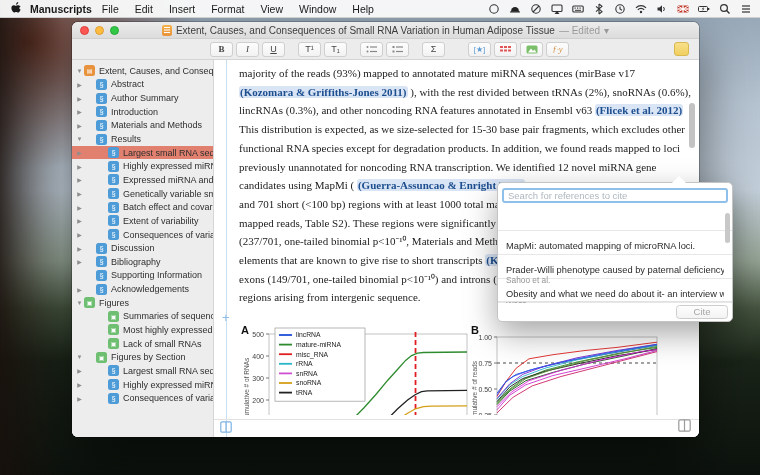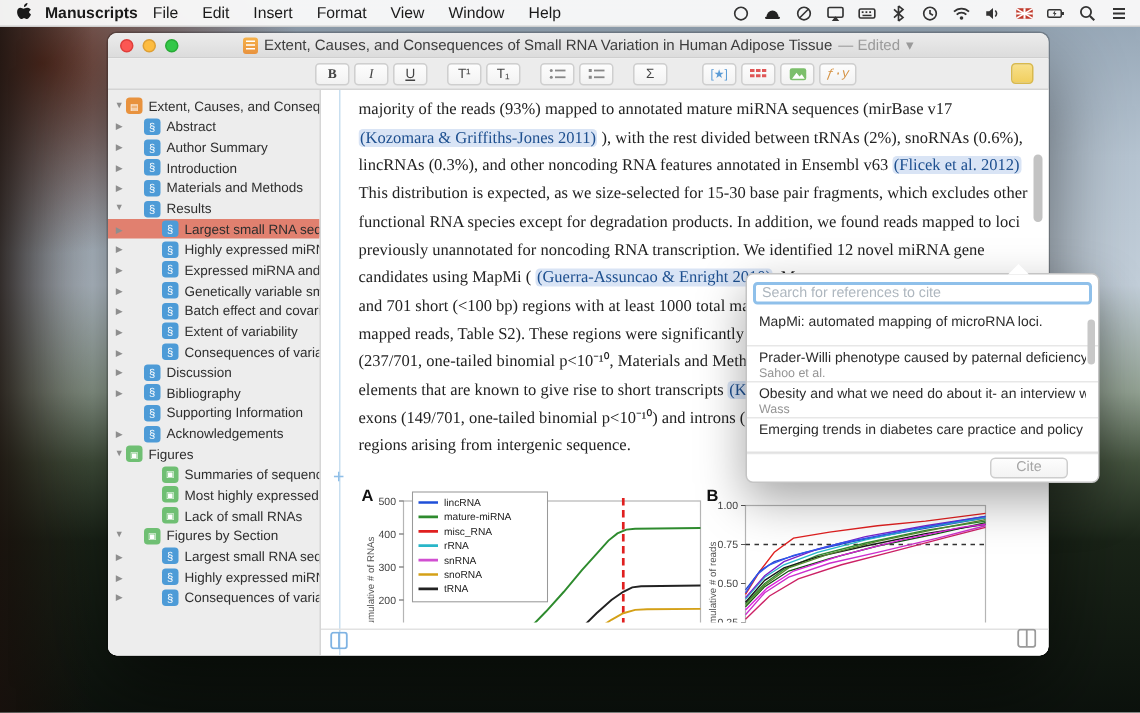--- a/index.html
+++ b/index.html
@@ -58,42 +58,42 @@
   .sic { width:11px; height:11px; border-radius:2.5px; flex:none; margin-right:4px;
     display:flex; align-items:center; justify-content:center; font-size:7.5px; color:#fff; }
   .sic.section { background:#4d9bd7; }
   .sic.doc { background:#e8923e; font-size:6px; }
   .sic.figure, .sic.figures { background:#6fbf73; font-size:6px; }
   .editor { position:relative; flex:1; background:#fff; overflow:hidden; }
   .marginline { position:absolute; left:12px; top:0; bottom:0; width:1px; background:#c9dff0; }
   .text { position:absolute; left:25px; top:4px; width:460px; font-family:"Liberation Serif",serif;
     font-size:11px; line-height:18.7px; color:#222; }
   .tline { white-space:nowrap; overflow:hidden; }
-  .cite { background:#d9e4f5; color:#1d4f8f; font-weight:normal; border-radius:3px; padding:0 1px; }
+  .cite { background:#d9e4f5; color:#1d4f8f; font-weight:bold; border-radius:3px; padding:0 1px; }
   .insplus { position:absolute; left:8px; top:250px; color:#8fbfe8; font-size:13px; }
   .vscroll { position:absolute; right:4px; top:43px; width:6px; height:45px; background:#c3c3c3; border-radius:3px; }
   .figsvg { position:absolute; top:260px; }
   .botline { position:absolute; left:142px; right:0; bottom:17px; height:1px; background:#e2e2e2; z-index:5; }
   .cornericon { position:absolute; z-index:6; }
   
   .popup { position:absolute; left:497px; top:182px; width:236px; height:140px; background:#fff;
     border:1px solid #c4c4c4; border-radius:5px; box-shadow:0 12px 32px rgba(0,0,0,0.35); z-index:60; }
   .popup:before { content:""; position:absolute; left:174px; top:-7px; width:0; height:0;
     border-left:7px solid transparent; border-right:7px solid transparent; border-bottom:7px solid #fff; }
   .psearch { position:absolute; left:4px; right:4px; top:5px; height:15px;
     border:2px solid #8fc0ea; border-radius:3px; font-size:9.5px; padding:0 4px; color:#333; outline:none;
     font-family:"Liberation Sans",sans-serif; }
   .psearch::placeholder { color:#aeb7bf; }
   .plist { position:absolute; left:0; right:0; top:24px; height:96px; overflow:hidden; }
   .pitem { height:24px; padding:2px 8px 0 8px; border-bottom:1px solid #e7e7e7; }
-  .pititle { font-size:9.3px; color:#2b2b2b; white-space:nowrap; overflow:hidden; }
+  .pititle { font-size:9.3px; color:#2b2b2b; white-space:nowrap; overflow:hidden;margin-top:32px; }
   .piauth { font-size:8.3px; color:#949494; white-space:nowrap; overflow:hidden; }
   .pscroll { position:absolute; right:2px; top:30px; width:5px; height:30px; background:#c8c8c8; border-radius:2.5px; }
   .pfooter { position:absolute; left:0; right:0; bottom:0; height:20px; border-top:1px solid #e2e2e2;
-    display:flex; align-items:center; justify-content:flex-end; padding-right:20px; }
+    display:flex; align-items:center; justify-content:flex-end; padding-right:4px; }
   .citebtn { width:52px; height:14px; background:linear-gradient(#fdfdfd,#f3f3f3); border:1px solid #cdcdcd;
     border-radius:3.5px; font-size:9.5px; color:#a5a5a5; display:flex; align-items:center; justify-content:center; }
   svg text { font-family:"Liberation Sans",sans-serif; }
 </style>
 </head>
 <body>
 
 <div class="menubar">
   <span class="apple">
     <svg width="11" height="13" viewBox="0 0 11 13">
@@ -270,21 +270,21 @@
           </g>
         </svg>
     </div>
     <div class="tbtn">
       <svg width="12" height="9" viewBox="0 0 12 9">
           <rect x="0.5" y="0.5" width="11" height="8" rx="1.5" fill="#7cbf6b"></rect>
           <path d="M2 7.5 L5 3.5 L7 6 L8.5 4.5 L10.5 7.5 Z" fill="#fff"></path>
         </svg>
     </div>
     <div class="tbtn">
-        <span style="color:#d49040;font-style:italic;font-family:Liberation Mono, monospace;font-size:8.5px">ƒ·y</span>
+        <span style="color:#d49040;font-style:italic;font-family:Liberation Serif, serif;font-size:8.5px">ƒ·y</span>
       </div>
     <div class="notebtn"></div>
   </div>
 
   <div class="content">
     <div class="sidebar" id="sidebar">
         <div class="srow">
           <span class="disc">▼</span>
           <span style="width: 0px; flex: 0 0 auto;"></span>
           <span class="sic doc">▤</span>

